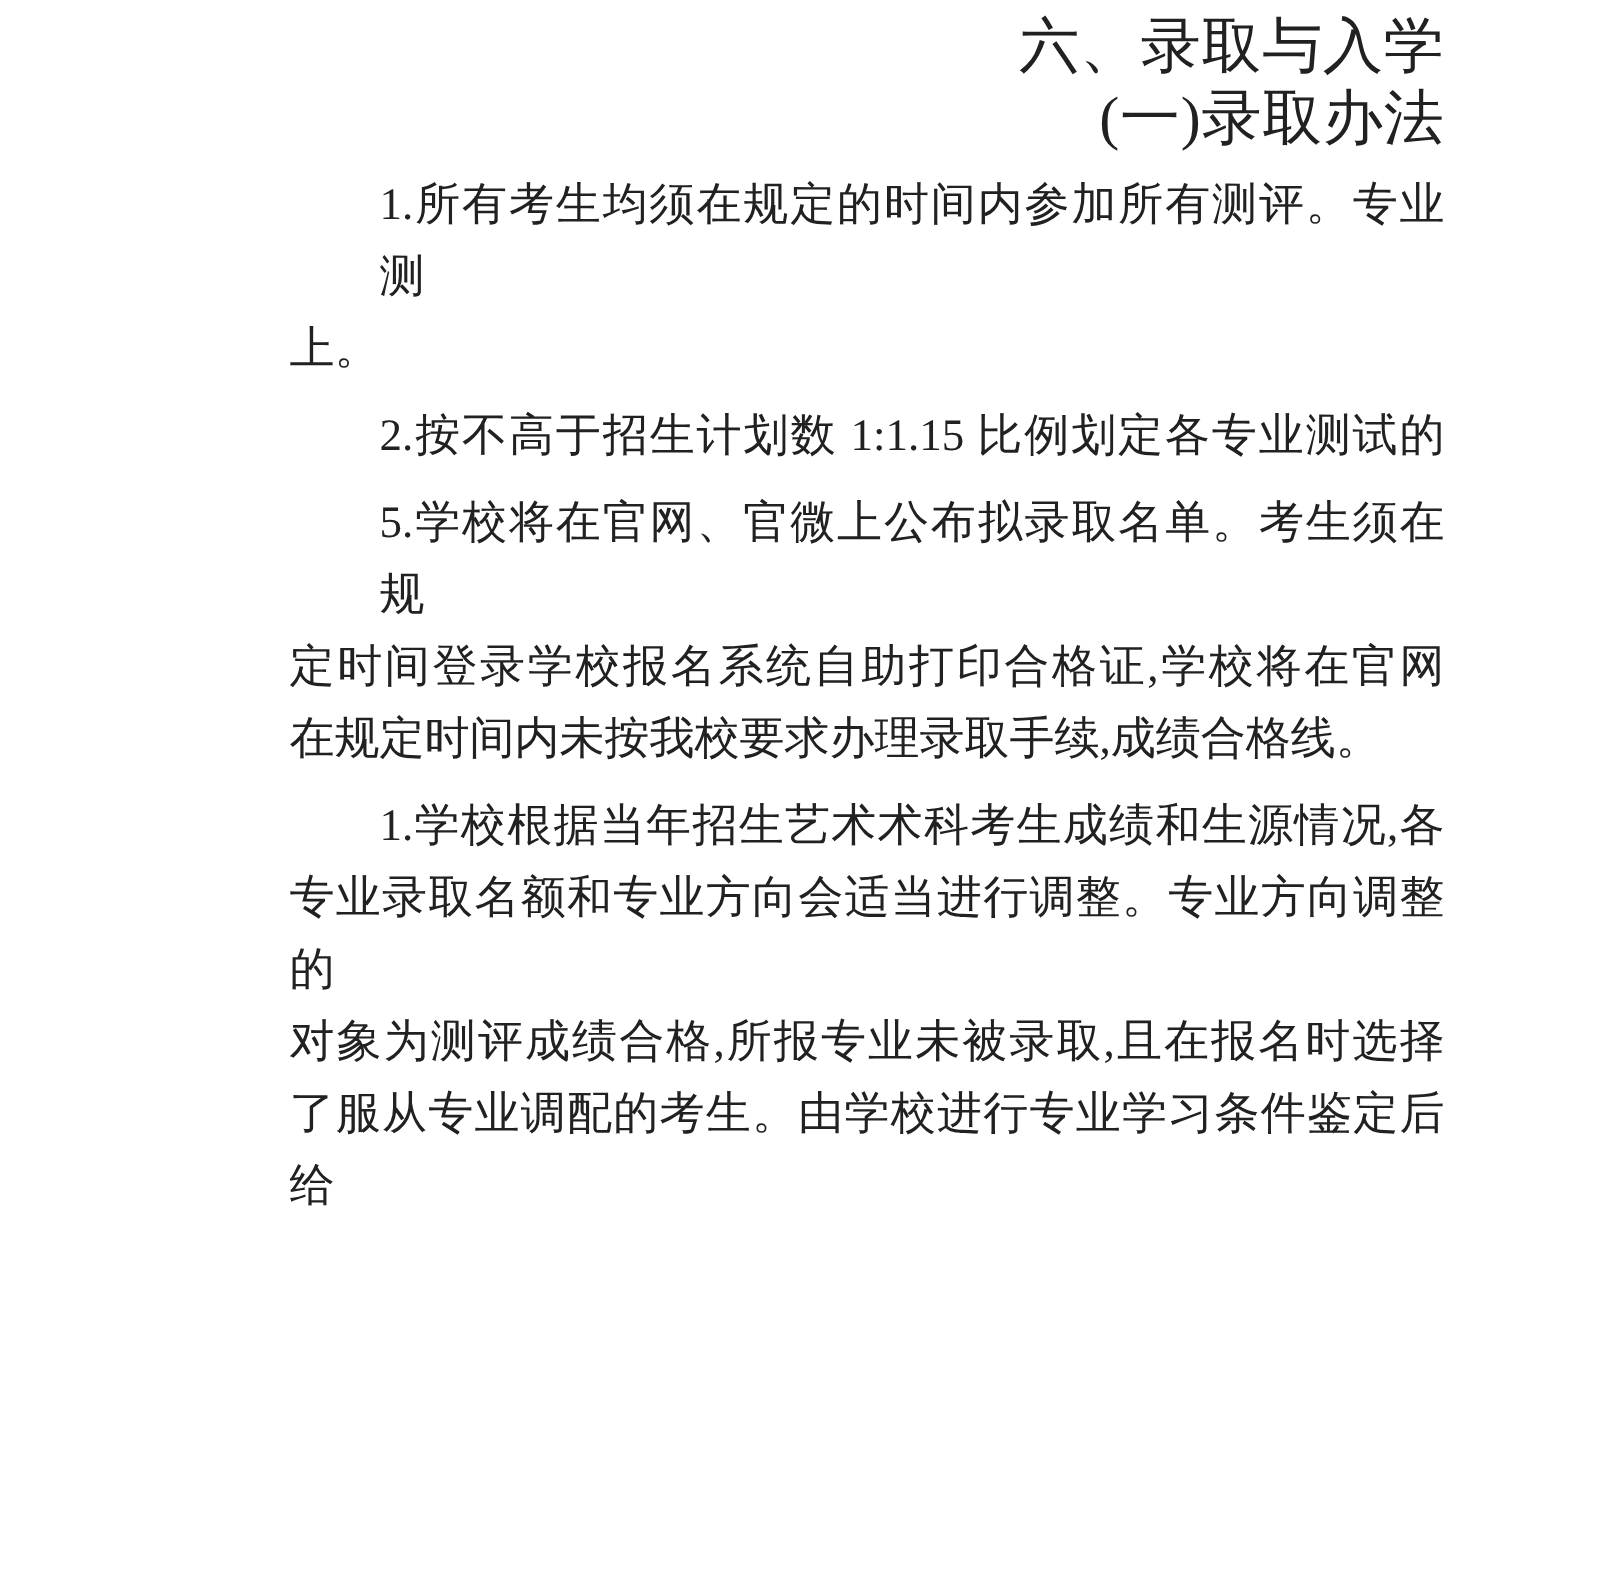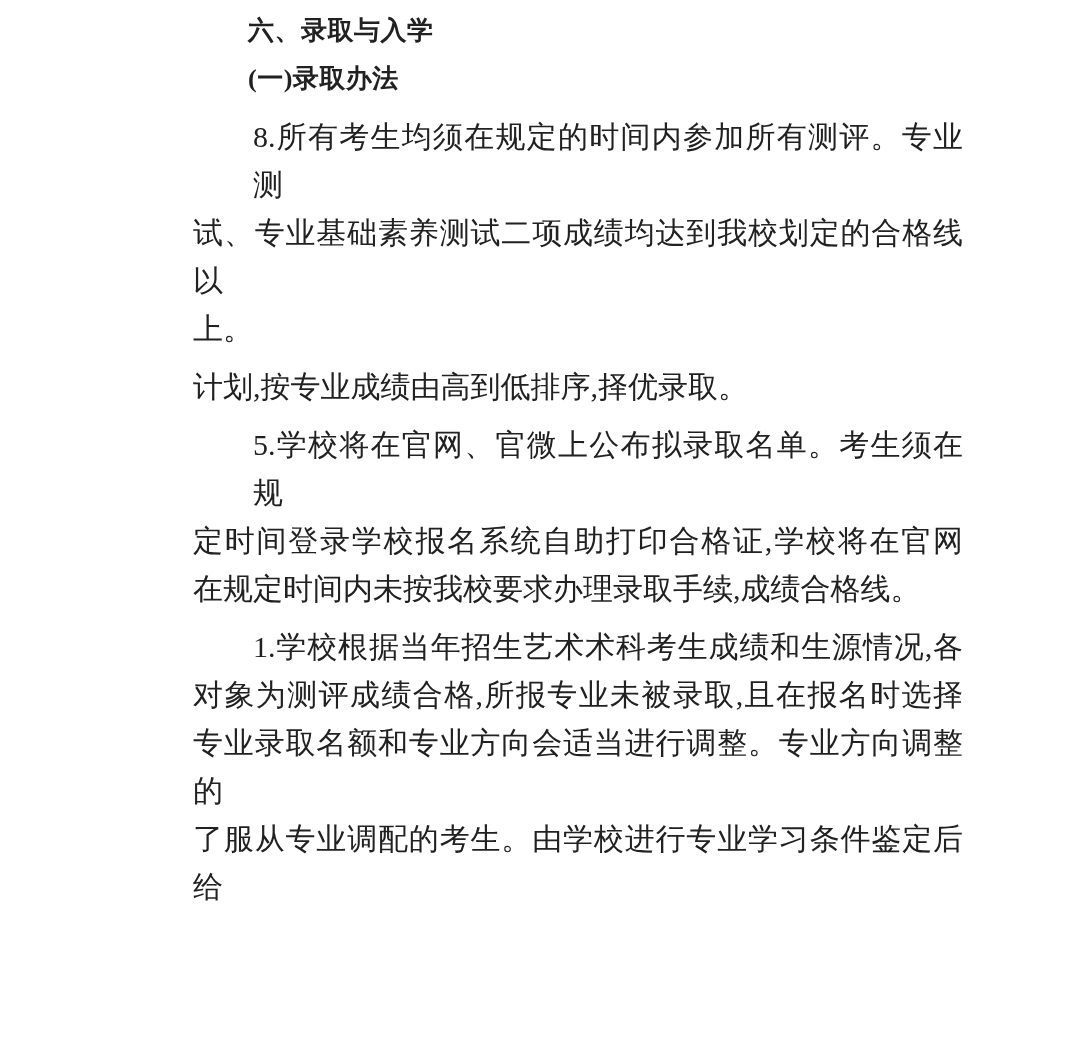--- a/index.html
+++ b/index.html
@@ -16,25 +16,25 @@
     font-family: "Liberation Serif", serif;
     color: #212121;
   }
   .doc {
     position: absolute;
     left: 193px;
     top: 7px;
     width: 770px;
   }
   .heading {
-    font-size: 26px;
+    font-size: 40px;
     line-height: 48px;
-    font-weight: 700;
+    font-weight: 400;
     padding-left: 55px;
-    text-align: left;
+    text-align: right;
     letter-spacing: 0.5px;
     white-space: nowrap;
   }
   .paragraph {
     margin: 10px 0 0 0;
   }
   .line {
     font-size: 30px;
     line-height: 48px;
     text-align: justify;
@@ -48,32 +48,31 @@
   }
 </style>
 </head>
 <body>
 
 <div class="page">
   <div class="doc">
       <div class="heading">六、录取与入学</div>
       <div class="heading">(一)录取办法</div>
       <div class="paragraph">
-        <div class="line para-first">8.所有考生均须在规定的时间内参加所有测评。专业测</div>
-        <div class="line">试、专业基础素养测试二项成绩均达到我校划定的合格线以</div>
+        <div class="line para-first">1.所有考生均须在规定的时间内参加所有测评。专业测</div>
         <div class="line para-last">上。</div>
       </div>
       <div class="paragraph">
-        <div class="line para-last">计划,按专业成绩由高到低排序,择优录取。</div>
+        <div class="line para-first">2.按不高于招生计划数 1:1.15 比例划定各专业测试的</div>
       </div>
       <div class="paragraph">
         <div class="line para-first">5.学校将在官网、官微上公布拟录取名单。考生须在规</div>
         <div class="line">定时间登录学校报名系统自助打印合格证,学校将在官网</div>
         <div class="line para-last">在规定时间内未按我校要求办理录取手续,成绩合格线。</div>
       </div>
       <div class="paragraph">
         <div class="line para-first">1.学校根据当年招生艺术术科考生成绩和生源情况,各</div>
+        <div class="line">专业录取名额和专业方向会适当进行调整。专业方向调整的</div>
         <div class="line">对象为测评成绩合格,所报专业未被录取,且在报名时选择</div>
-        <div class="line">专业录取名额和专业方向会适当进行调整。专业方向调整的</div>
         <div class="line">了服从专业调配的考生。由学校进行专业学习条件鉴定后给</div>
       </div>
     </div>
 </div>
 
 </body></html>

